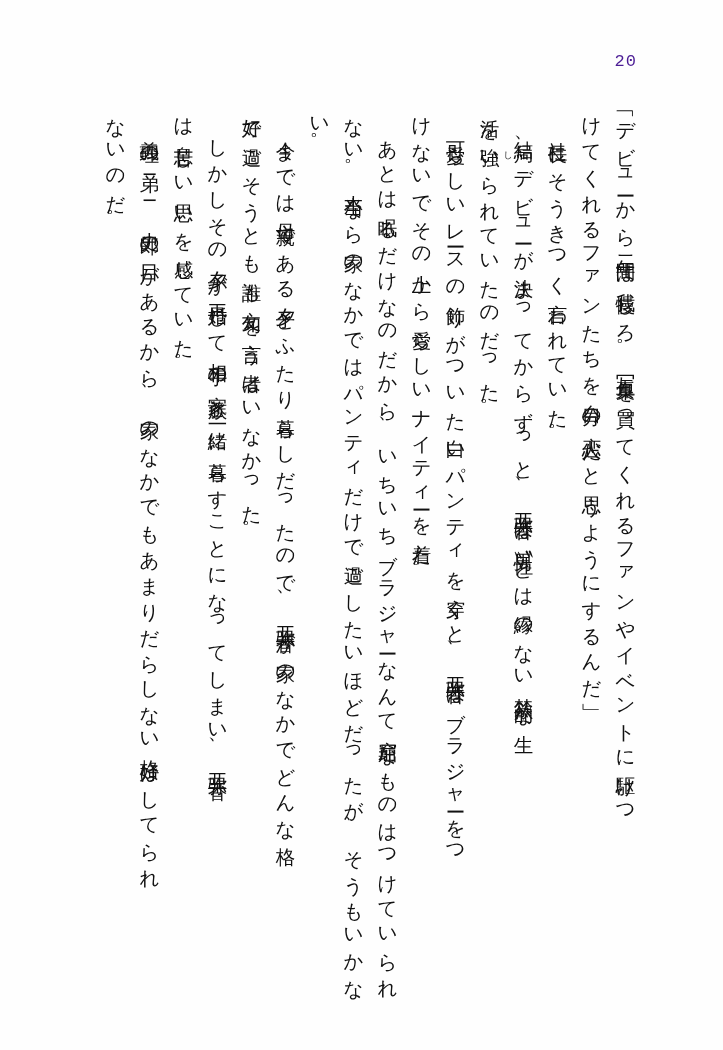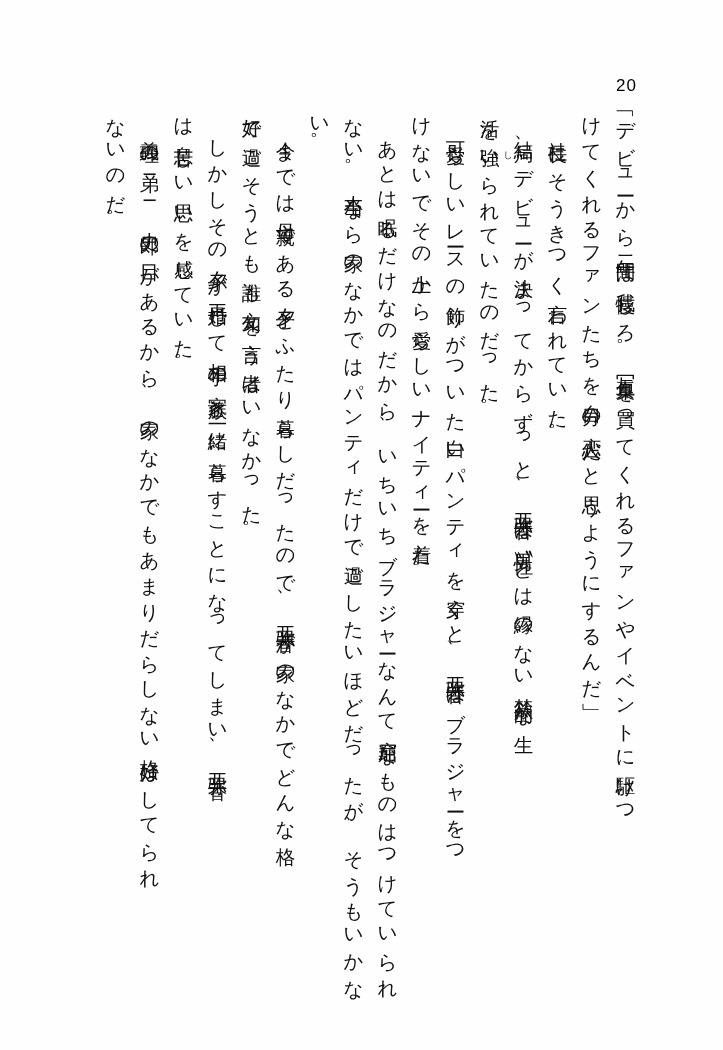--- a/index.html
+++ b/index.html
@@ -20,23 +20,22 @@
     height: 1050px;
     background: #fefefe;
     box-sizing: border-box;
   }
   .page-number {
     position: absolute;
     top: 52px;
     right: 86px;
     font-size: 17px;
     letter-spacing: 1px;
-    color: #000000;
-    font-family: Liberation Sans, sans-serif;
-    margin-top: 24px;
+    color: #4c1d95;
+    font-family: Liberation Mono, monospace;
   }
   .text-body {
     position: absolute;
     top: 104px;
     left: 96px;
     right: 88px;
     height: 860px;
     display: flex;
     flex-direction: row-reverse;
     justify-content: flex-start;

